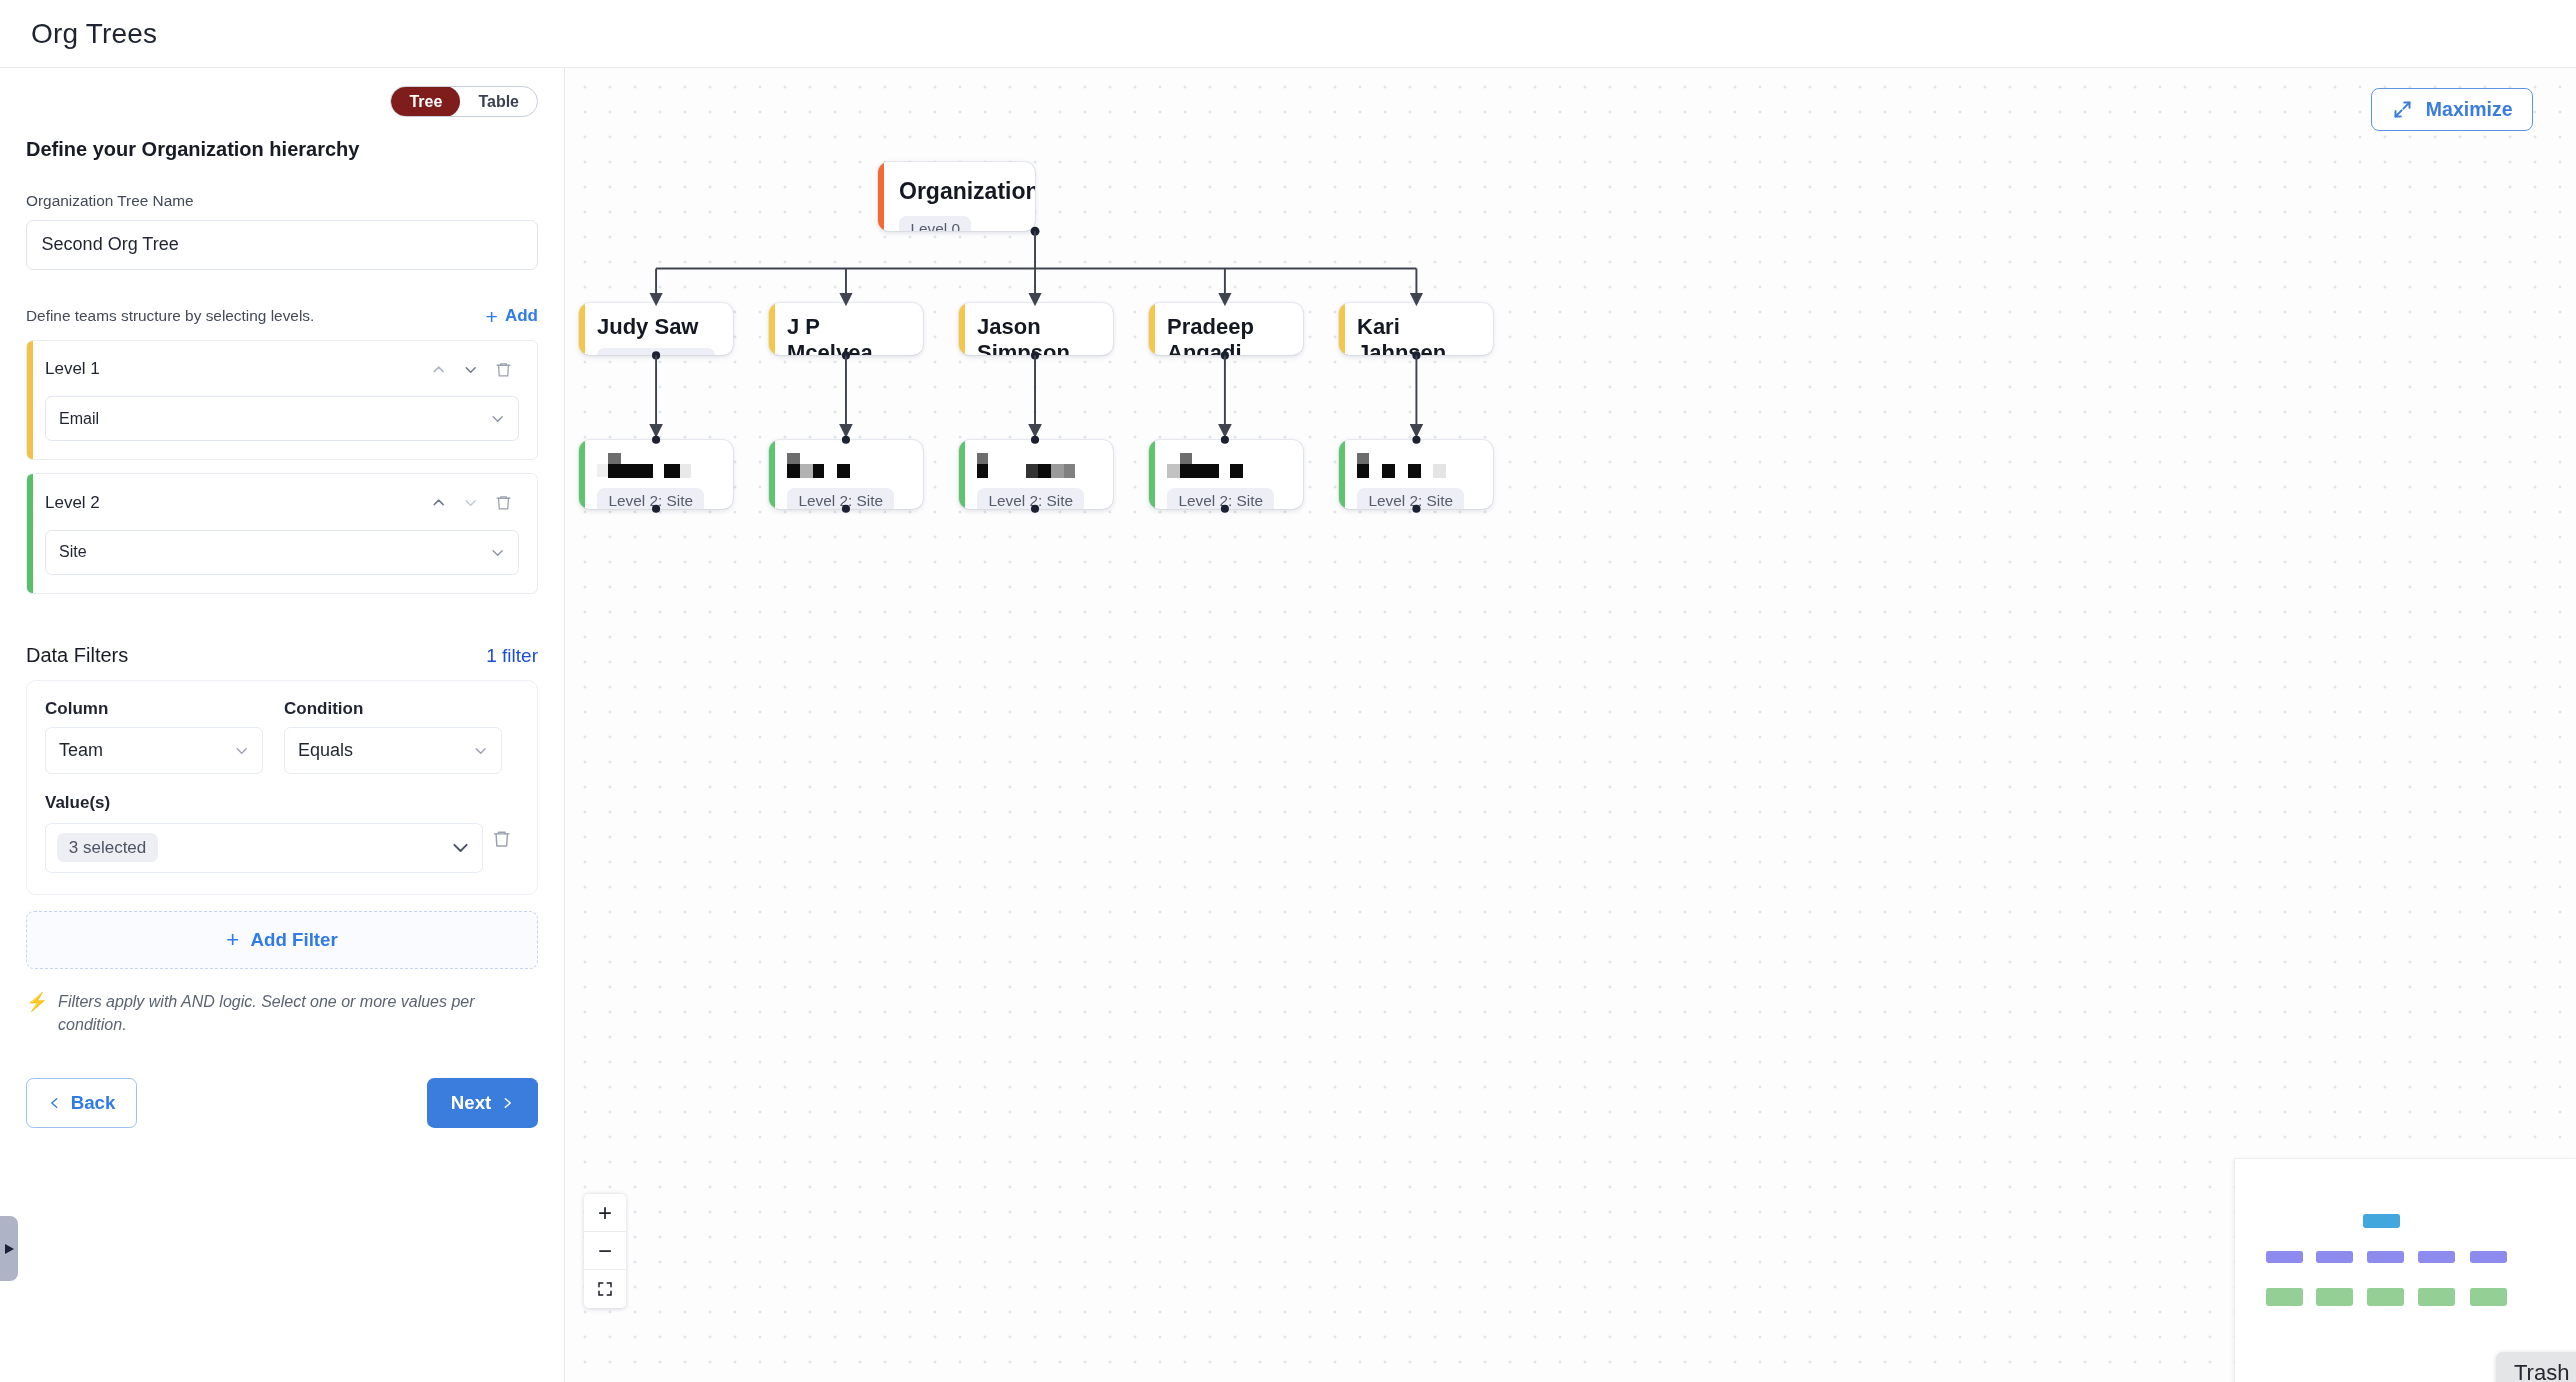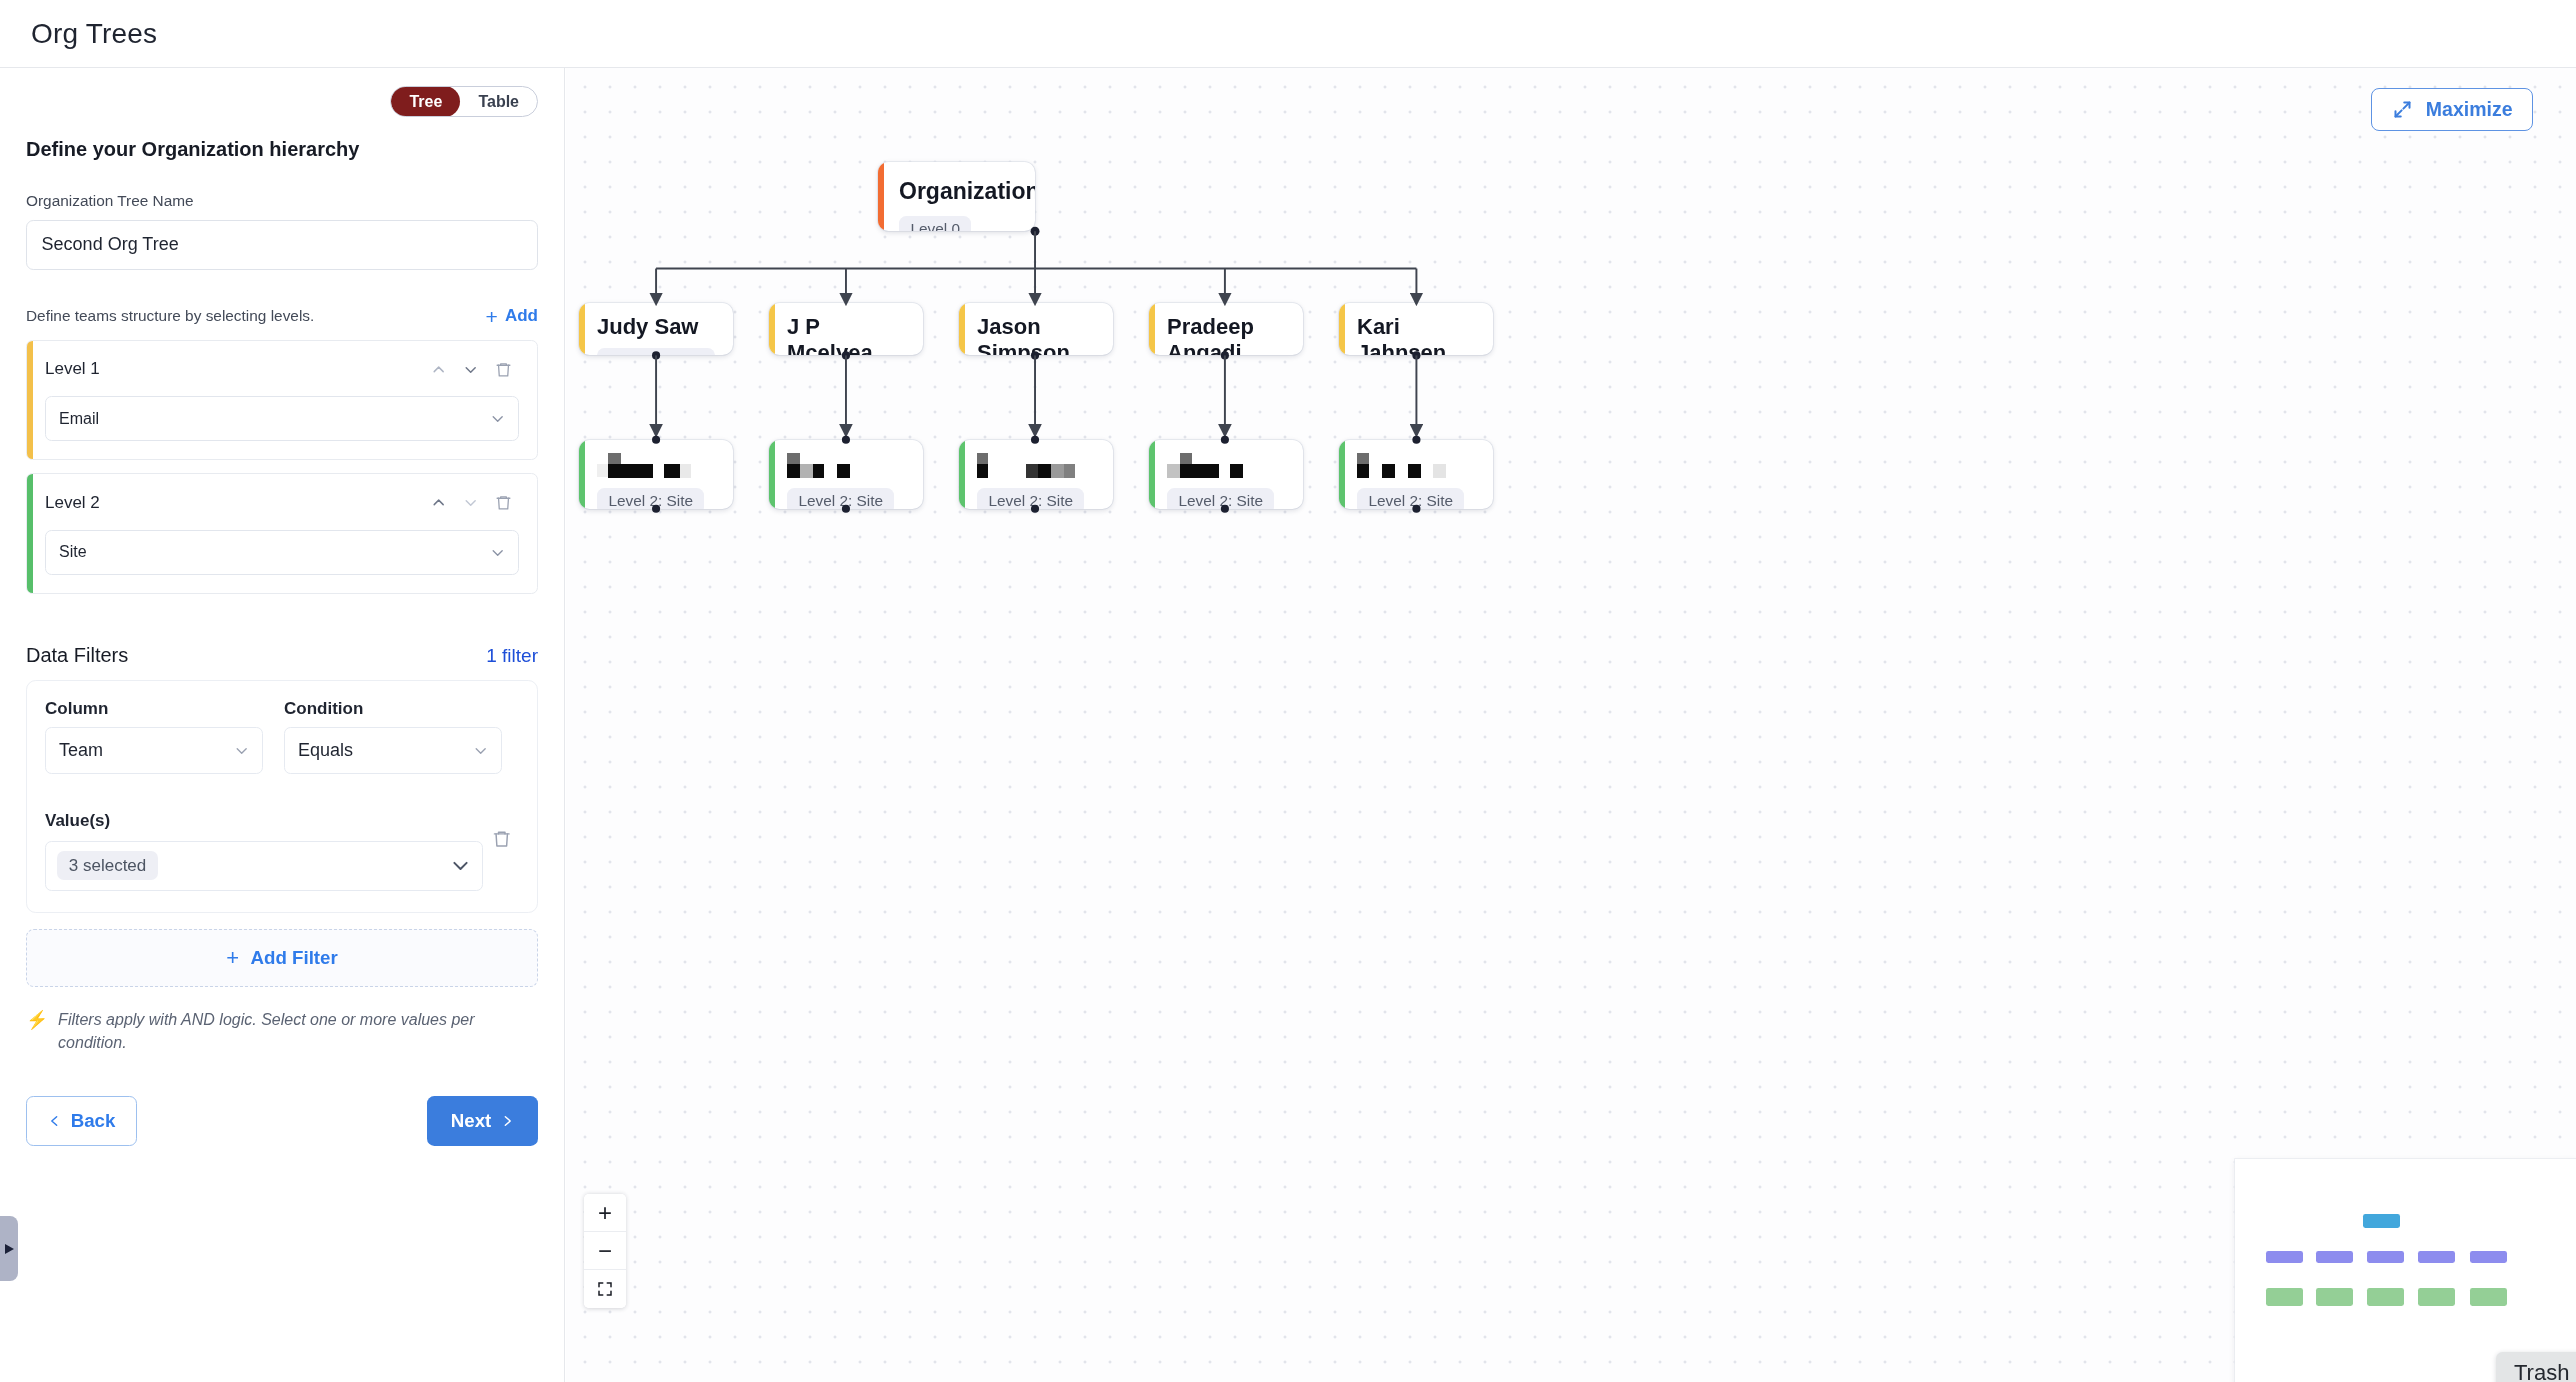--- a/index.html
+++ b/index.html
@@ -101,21 +101,21 @@
   .flabel { font-size: 17px; font-weight: 700; color: #1f2430; }
   .fselect {
     margin-top: 8px; height: 47px; border: 0.8px solid #e6eaf1; border-radius: 6.5px;
     display: flex; align-items: center; padding: 0 13px; cursor: pointer; background: #fff;
   }
   .fselect span.v { font-size: 18px; color: #1f2430; flex: 1; }
   .fdel {
     position: absolute; right: 21px; top: 143px; cursor: pointer;
     width: 29px; height: 29px; display: flex; align-items: center; justify-content: center;
   }
-  .values-label { font-size: 17px; font-weight: 700; color: #1f2430; margin-top: 37px; }
+  .values-label { font-size: 17px; font-weight: 700; color: #1f2430; margin-top: 19px; }
   .values-box {
     margin-top: 9.7px; height: 50px; border: 0.8px solid #e6eaf1; border-radius: 6.5px;
     display: flex; align-items: center; padding: 0 11.4px; cursor: pointer; background: #fff;
     width: 438px;
   }
   .chip {
     background: #eeeff5; border-radius: 7px; padding: 4.9px 11.4px;
     font-size: 17px; color: #4c5462;
   }
   .values-box .sp { flex: 1; }

